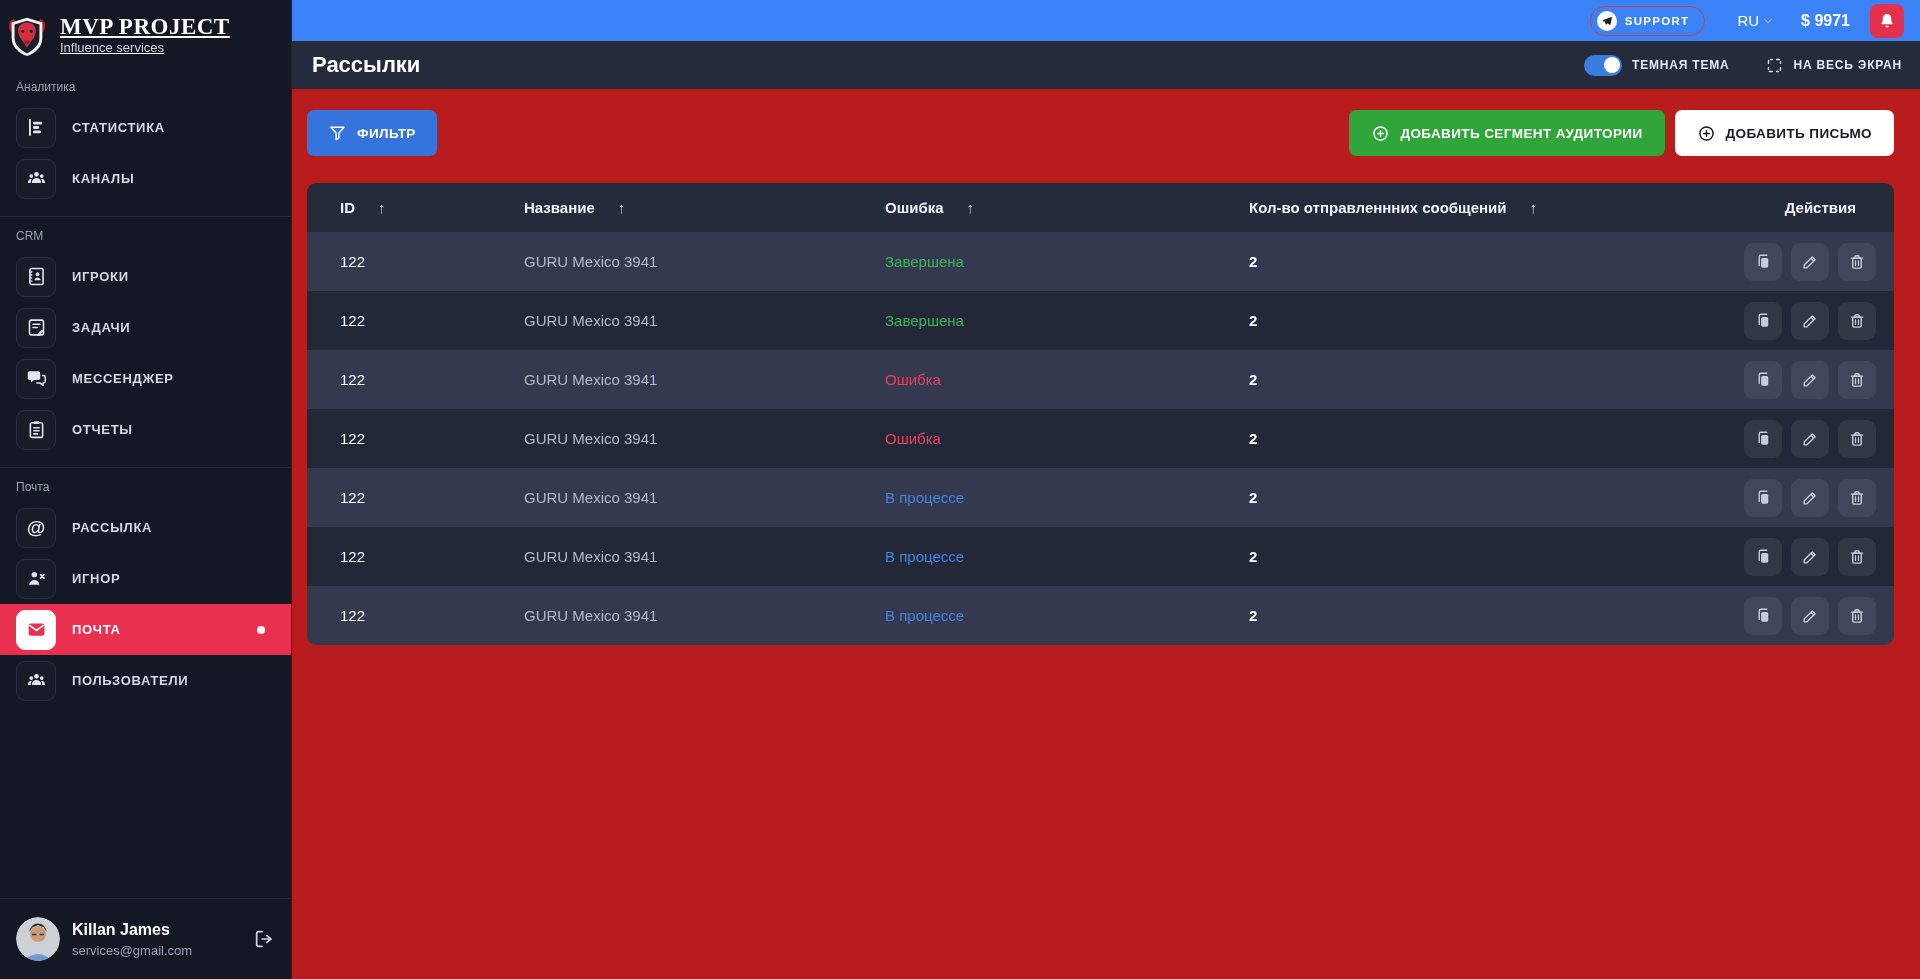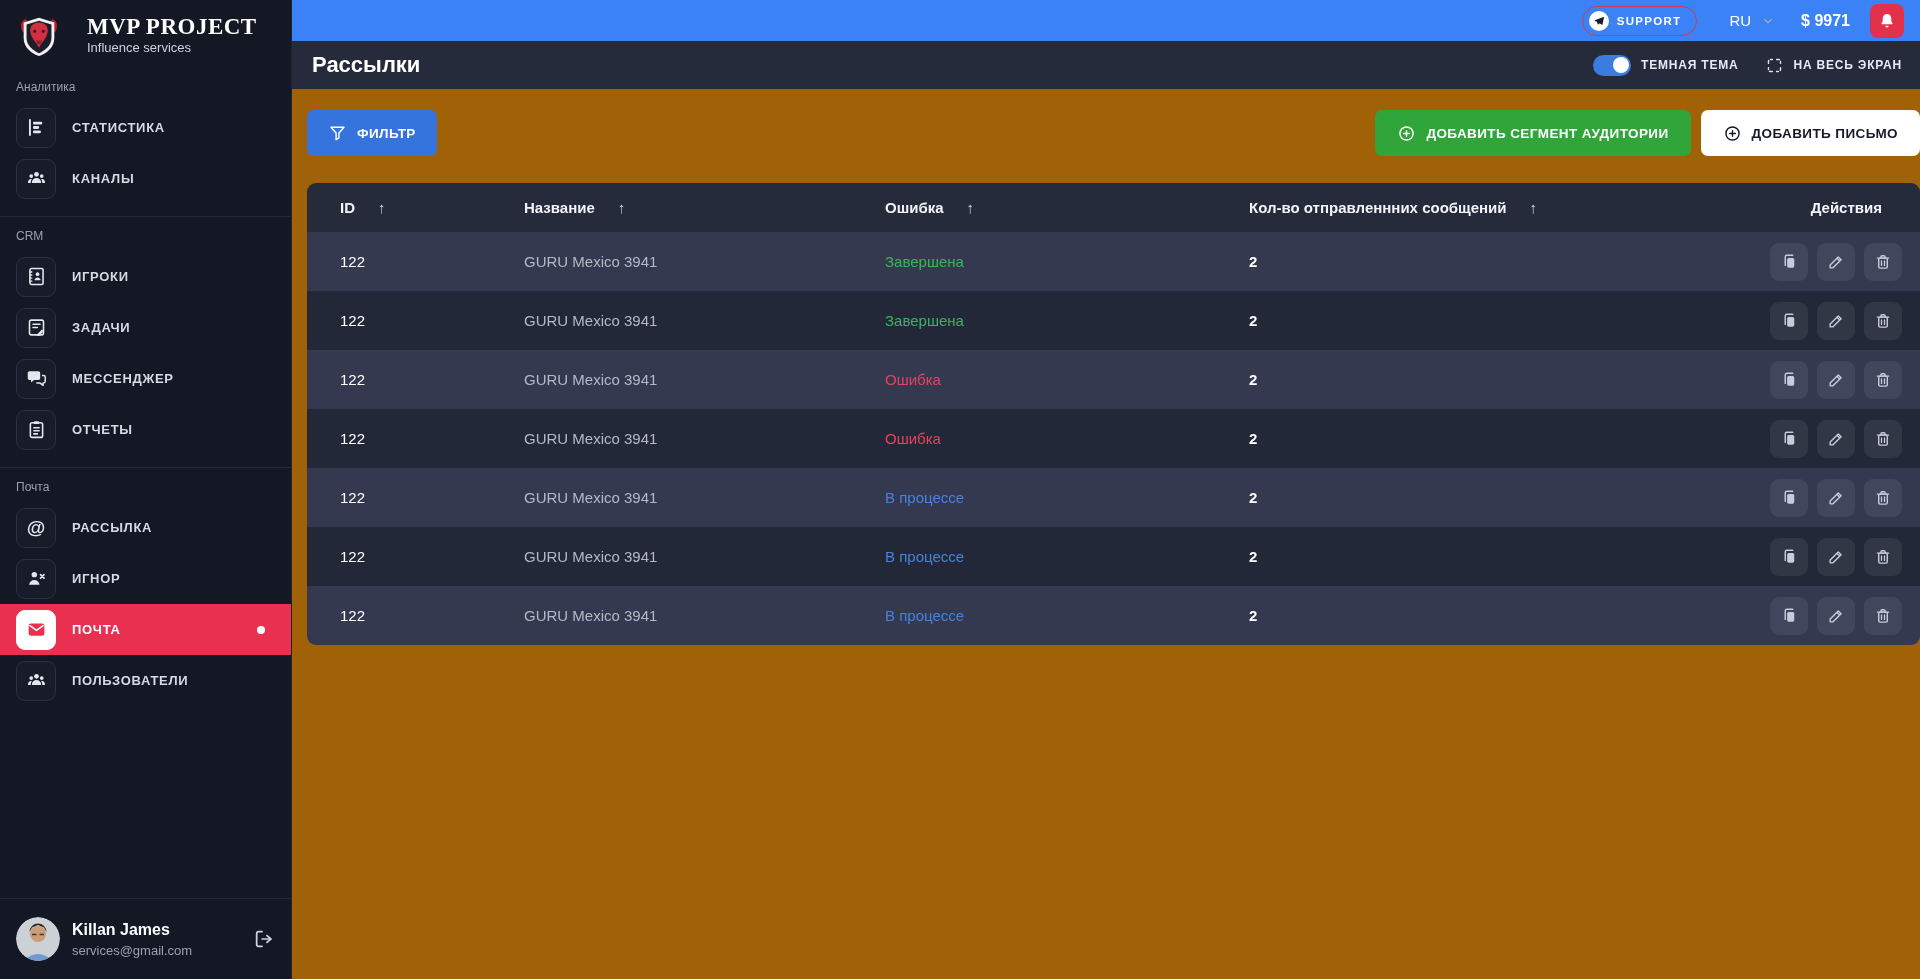--- a/index.html
+++ b/index.html
@@ -6,21 +6,21 @@
   html,body { width:1920px; height:979px; overflow:hidden; }
   body {
     font-family: "Liberation Sans", sans-serif;
     background:#1c2130; color:#fff; display:flex;
     --red:#e93050; --blue:#3474dc; --green:#2fa53a;
   }
   button { font-family:inherit; cursor:pointer; }
 
   
   .sidebar { width:292px; flex:0 0 292px; background:#141824; display:flex; flex-direction:column; border-right:1px solid rgba(255,255,255,.05); }
-  .logo-row { display:flex; align-items:center; gap:25px; padding:12px 16px 10px 16px; }
+  .logo-row { display:flex; align-items:center; gap:10px; padding:12px 16px 10px 4px;text-decoration:underline; }
   .logo-text .logo-name { font-family:"Liberation Serif", serif; font-weight:bold; font-size:23px; letter-spacing:.5px; line-height:1.05; }
   .logo-text .logo-tagline { font-size:13px; color:#ced3de; margin-top:1px; }
   .section-label { color:#99a0b2; font-size:12px; padding:12px 18px 8px 16px; }
   .sidebar-divider { border-top:1px solid #242a3b; margin-top:12px; }
   .nav-item { display:flex; align-items:center; gap:16px; height:51px; padding:0 16px; cursor:pointer; }
   .icon-box { width:40px; height:40px; flex:0 0 40px; border:1px solid #2b3044; border-radius:9px; background:rgba(255,255,255,.02);
               display:flex; align-items:center; justify-content:center; color:#e2e6f0; }
   .icon-box svg { width:21px; height:21px; }
   .at-glyph { font-size:19px; font-weight:bold; color:#e2e6f0; }
   .nav-label { font-size:13px; font-weight:700; letter-spacing:.7px; color:#d6dae4; }
@@ -36,37 +36,37 @@
   .logout-btn { margin-left:auto; background:none; border:none; color:#cdd2df; display:flex; }
   .logout-btn svg { width:22px; height:22px; }
 
   
   .main { flex:1; display:flex; flex-direction:column; min-width:0; }
   .topstrip { height:41px; flex:0 0 41px; background:#3b82f6; display:flex; align-items:center; justify-content:flex-end; padding:0 16px; }
   .support-btn { display:flex; align-items:center; gap:8px; background:transparent; border:1px solid #cf3b55; border-radius:16px;
                  padding:4px 15px 4px 6px; color:#fff; font-size:11.5px; font-weight:700; letter-spacing:1.3px; }
   .tg-circle { width:20px; height:20px; border-radius:50%; background:#fff; color:#171b29; display:flex; align-items:center; justify-content:center; }
   .tg-circle svg { width:12px; height:12px; }
-  .lang { display:flex; align-items:center; gap:10px; font-size:15px; margin-left:32px; background:none; border:none; color:#fff;justify-content:space-between; }
+  .lang { display:flex; align-items:center; gap:2px; font-size:15px; margin-left:32px; background:none; border:none; color:#fff;justify-content:space-between; }
   .lang svg { width:14px; height:14px; color:#aab0c0; }
   .balance { font-size:16px; font-weight:700; margin-left:26px; }
   .bell-btn { width:34px; height:34px; margin-left:20px; border:none; border-radius:8px; background:#e3304b; color:#fff;
               display:flex; align-items:center; justify-content:center; }
   .bell-btn svg { width:18px; height:18px; }
 
   .titlebar { height:48px; flex:0 0 48px; background:#262b3c; display:flex; align-items:center; padding:0 18px 0 20px; }
   .page-title { font-size:22px; font-weight:700; }
-  .titlebar-right { margin-left:auto; display:flex; align-items:center; gap:28px; }
+  .titlebar-right { margin-left:auto; display:flex; align-items:center; gap:37px; }
   .toggle-group, .fs-group { display:flex; align-items:center; gap:10px; cursor:pointer; background:none; border:none; color:#e8eaf2; }
   .toggle { width:38px; height:21px; border-radius:11px; background:#3b7ce0; position:relative; }
   .toggle-knob { position:absolute; top:2.5px; right:2.5px; width:16px; height:16px; border-radius:50%; background:#fff; }
   .small-label { font-size:12px; font-weight:700; letter-spacing:.8px; color:#e8eaf2; }
   .fs-group svg { width:17px; height:17px; color:#dfe2ea; }
 
-  .content { flex:1; background:#a16207; padding:21px 0 0 15px; }
+  .content { flex:1; background:#b91c1c; padding:21px 26px 0 15px; }
   .toolbar { display:flex; align-items:center; }
   .btn { border:none; border-radius:7px; height:46px; display:flex; align-items:center; gap:10px; font-size:13.5px; font-weight:700; letter-spacing:.4px; }
   .filter-btn { background:var(--blue); color:#fff; padding:0 21px; }
   .filter-btn svg { width:19px; height:19px; }
   .toolbar-right { margin-left:auto; display:flex; gap:10px; }
   .add-segment-btn { background:var(--green); color:#fff; padding:0 22px; }
   .add-letter-btn { background:#fff; color:#161a27; padding:0 22px; }
   .btn svg.plus { width:19px; height:19px; }
 
   .table-card { margin-top:27px; border-radius:9px; overflow:hidden; }

